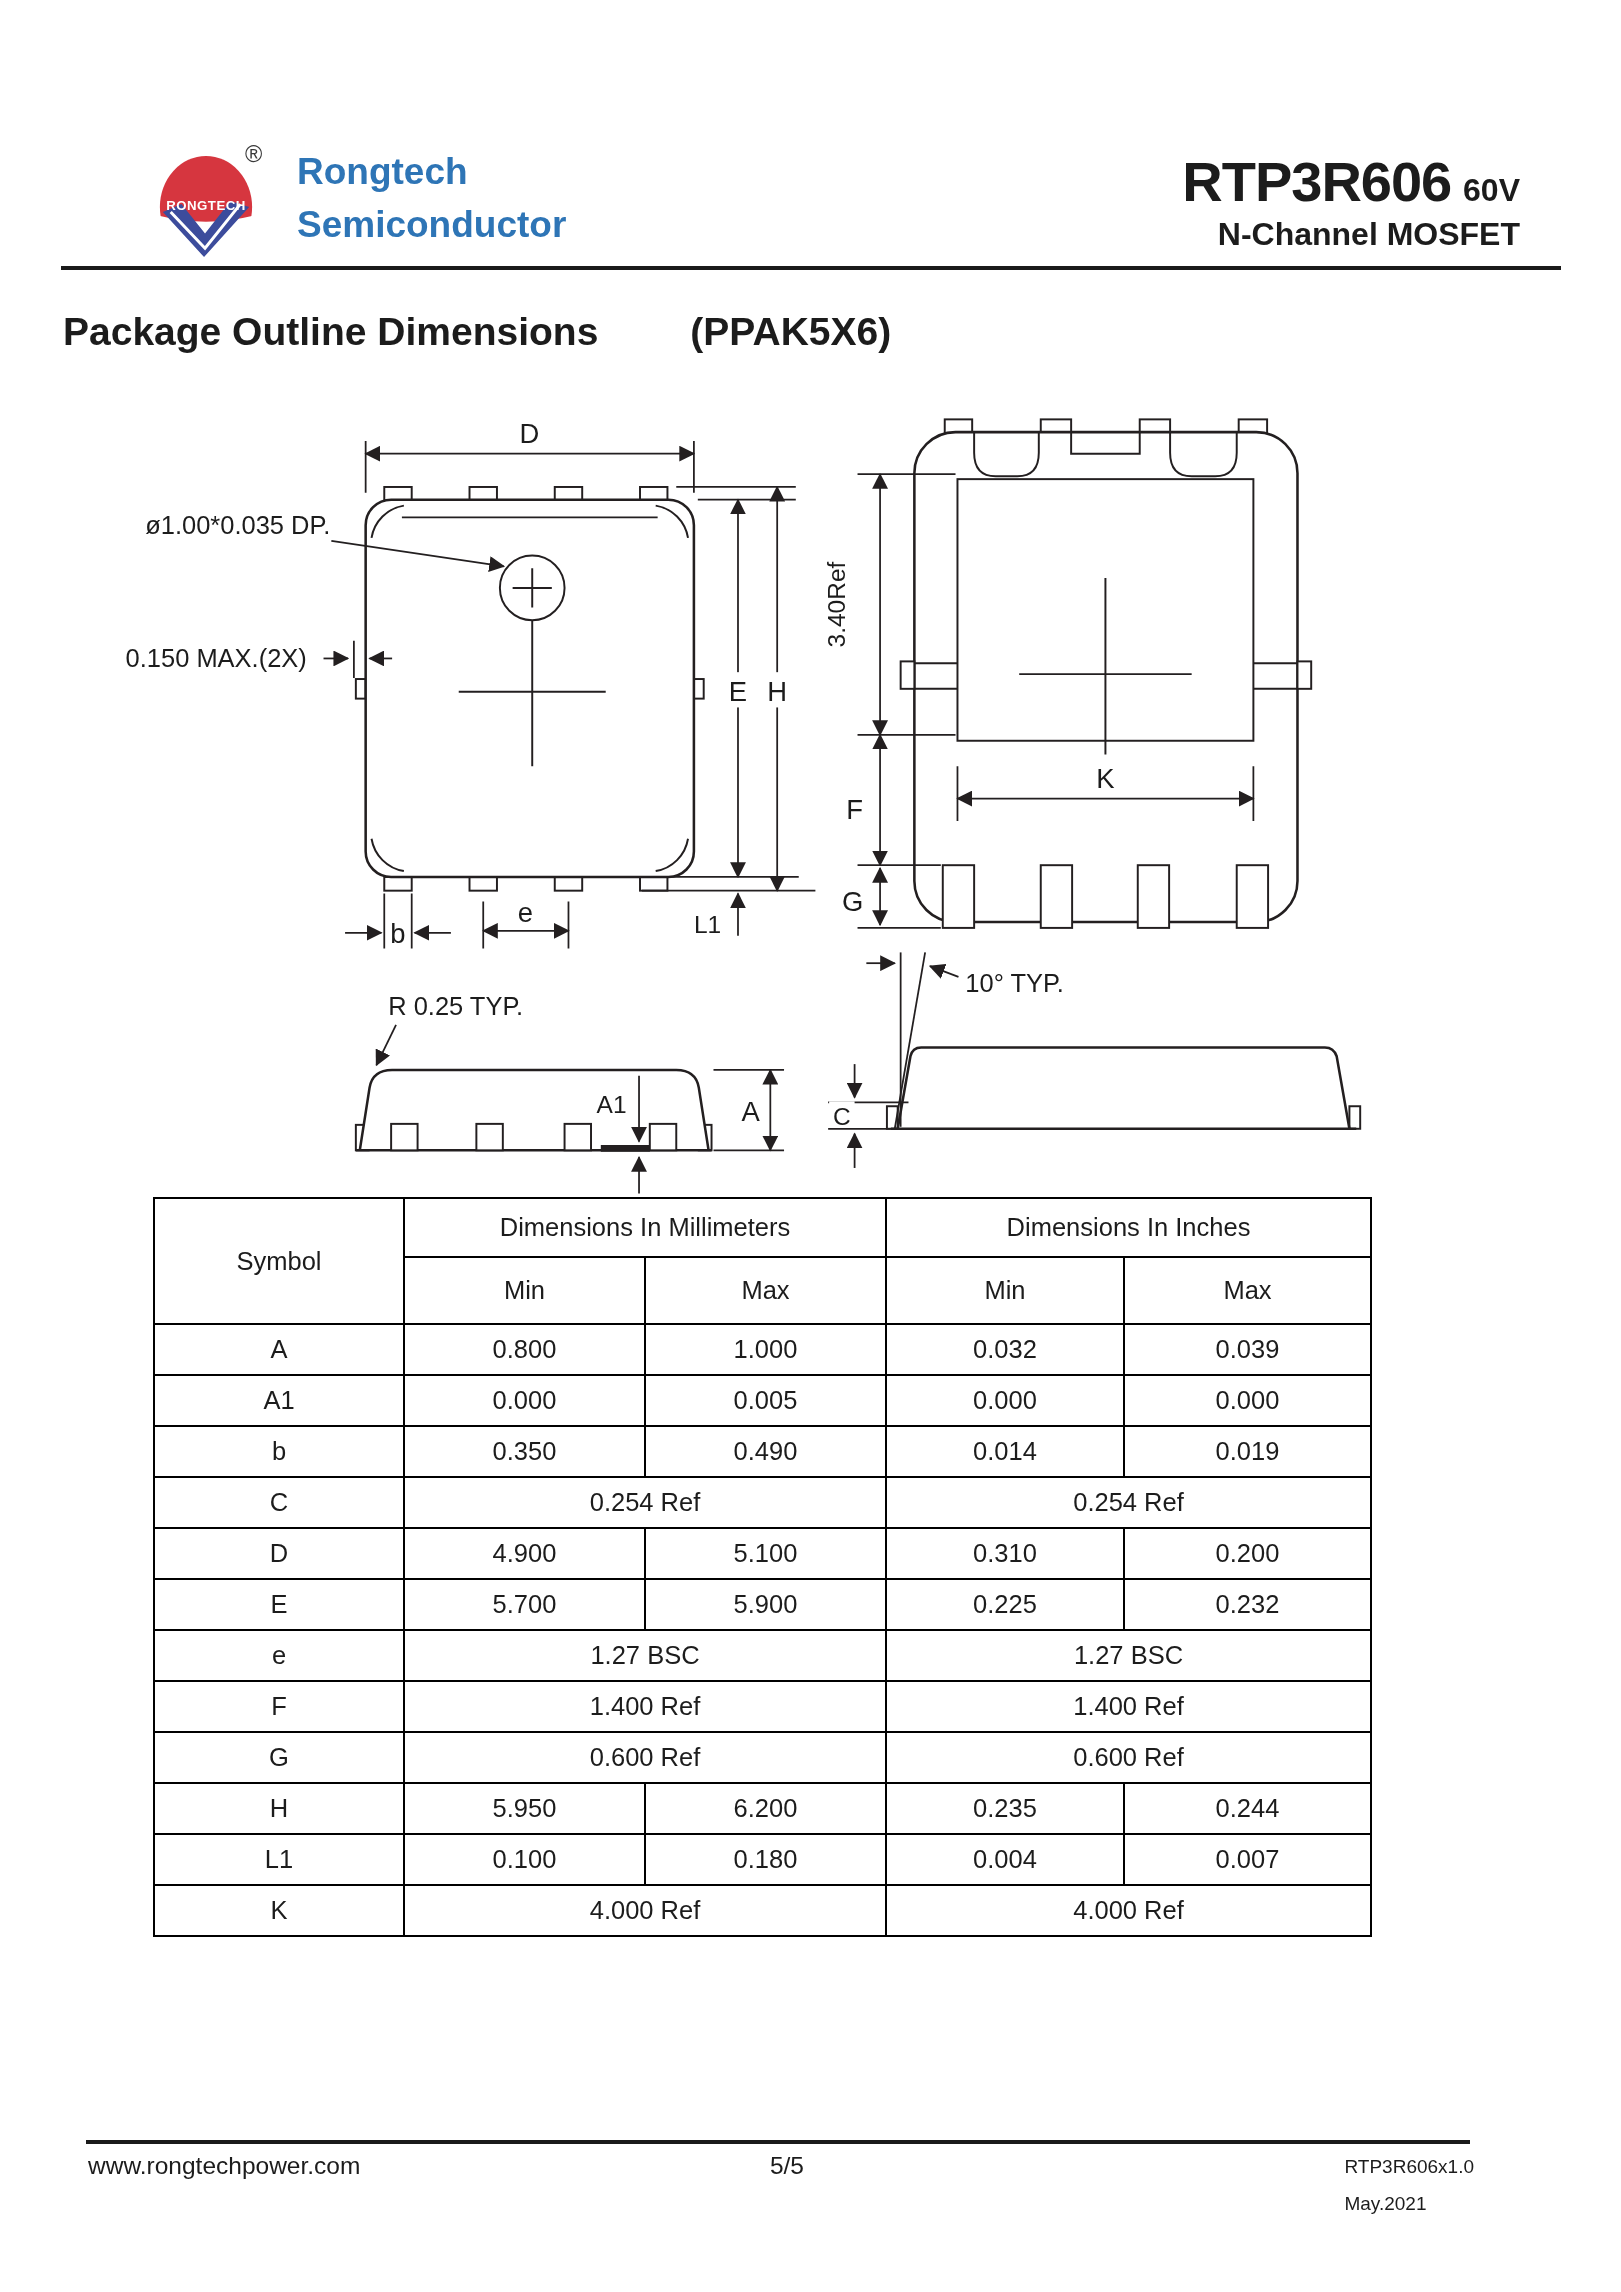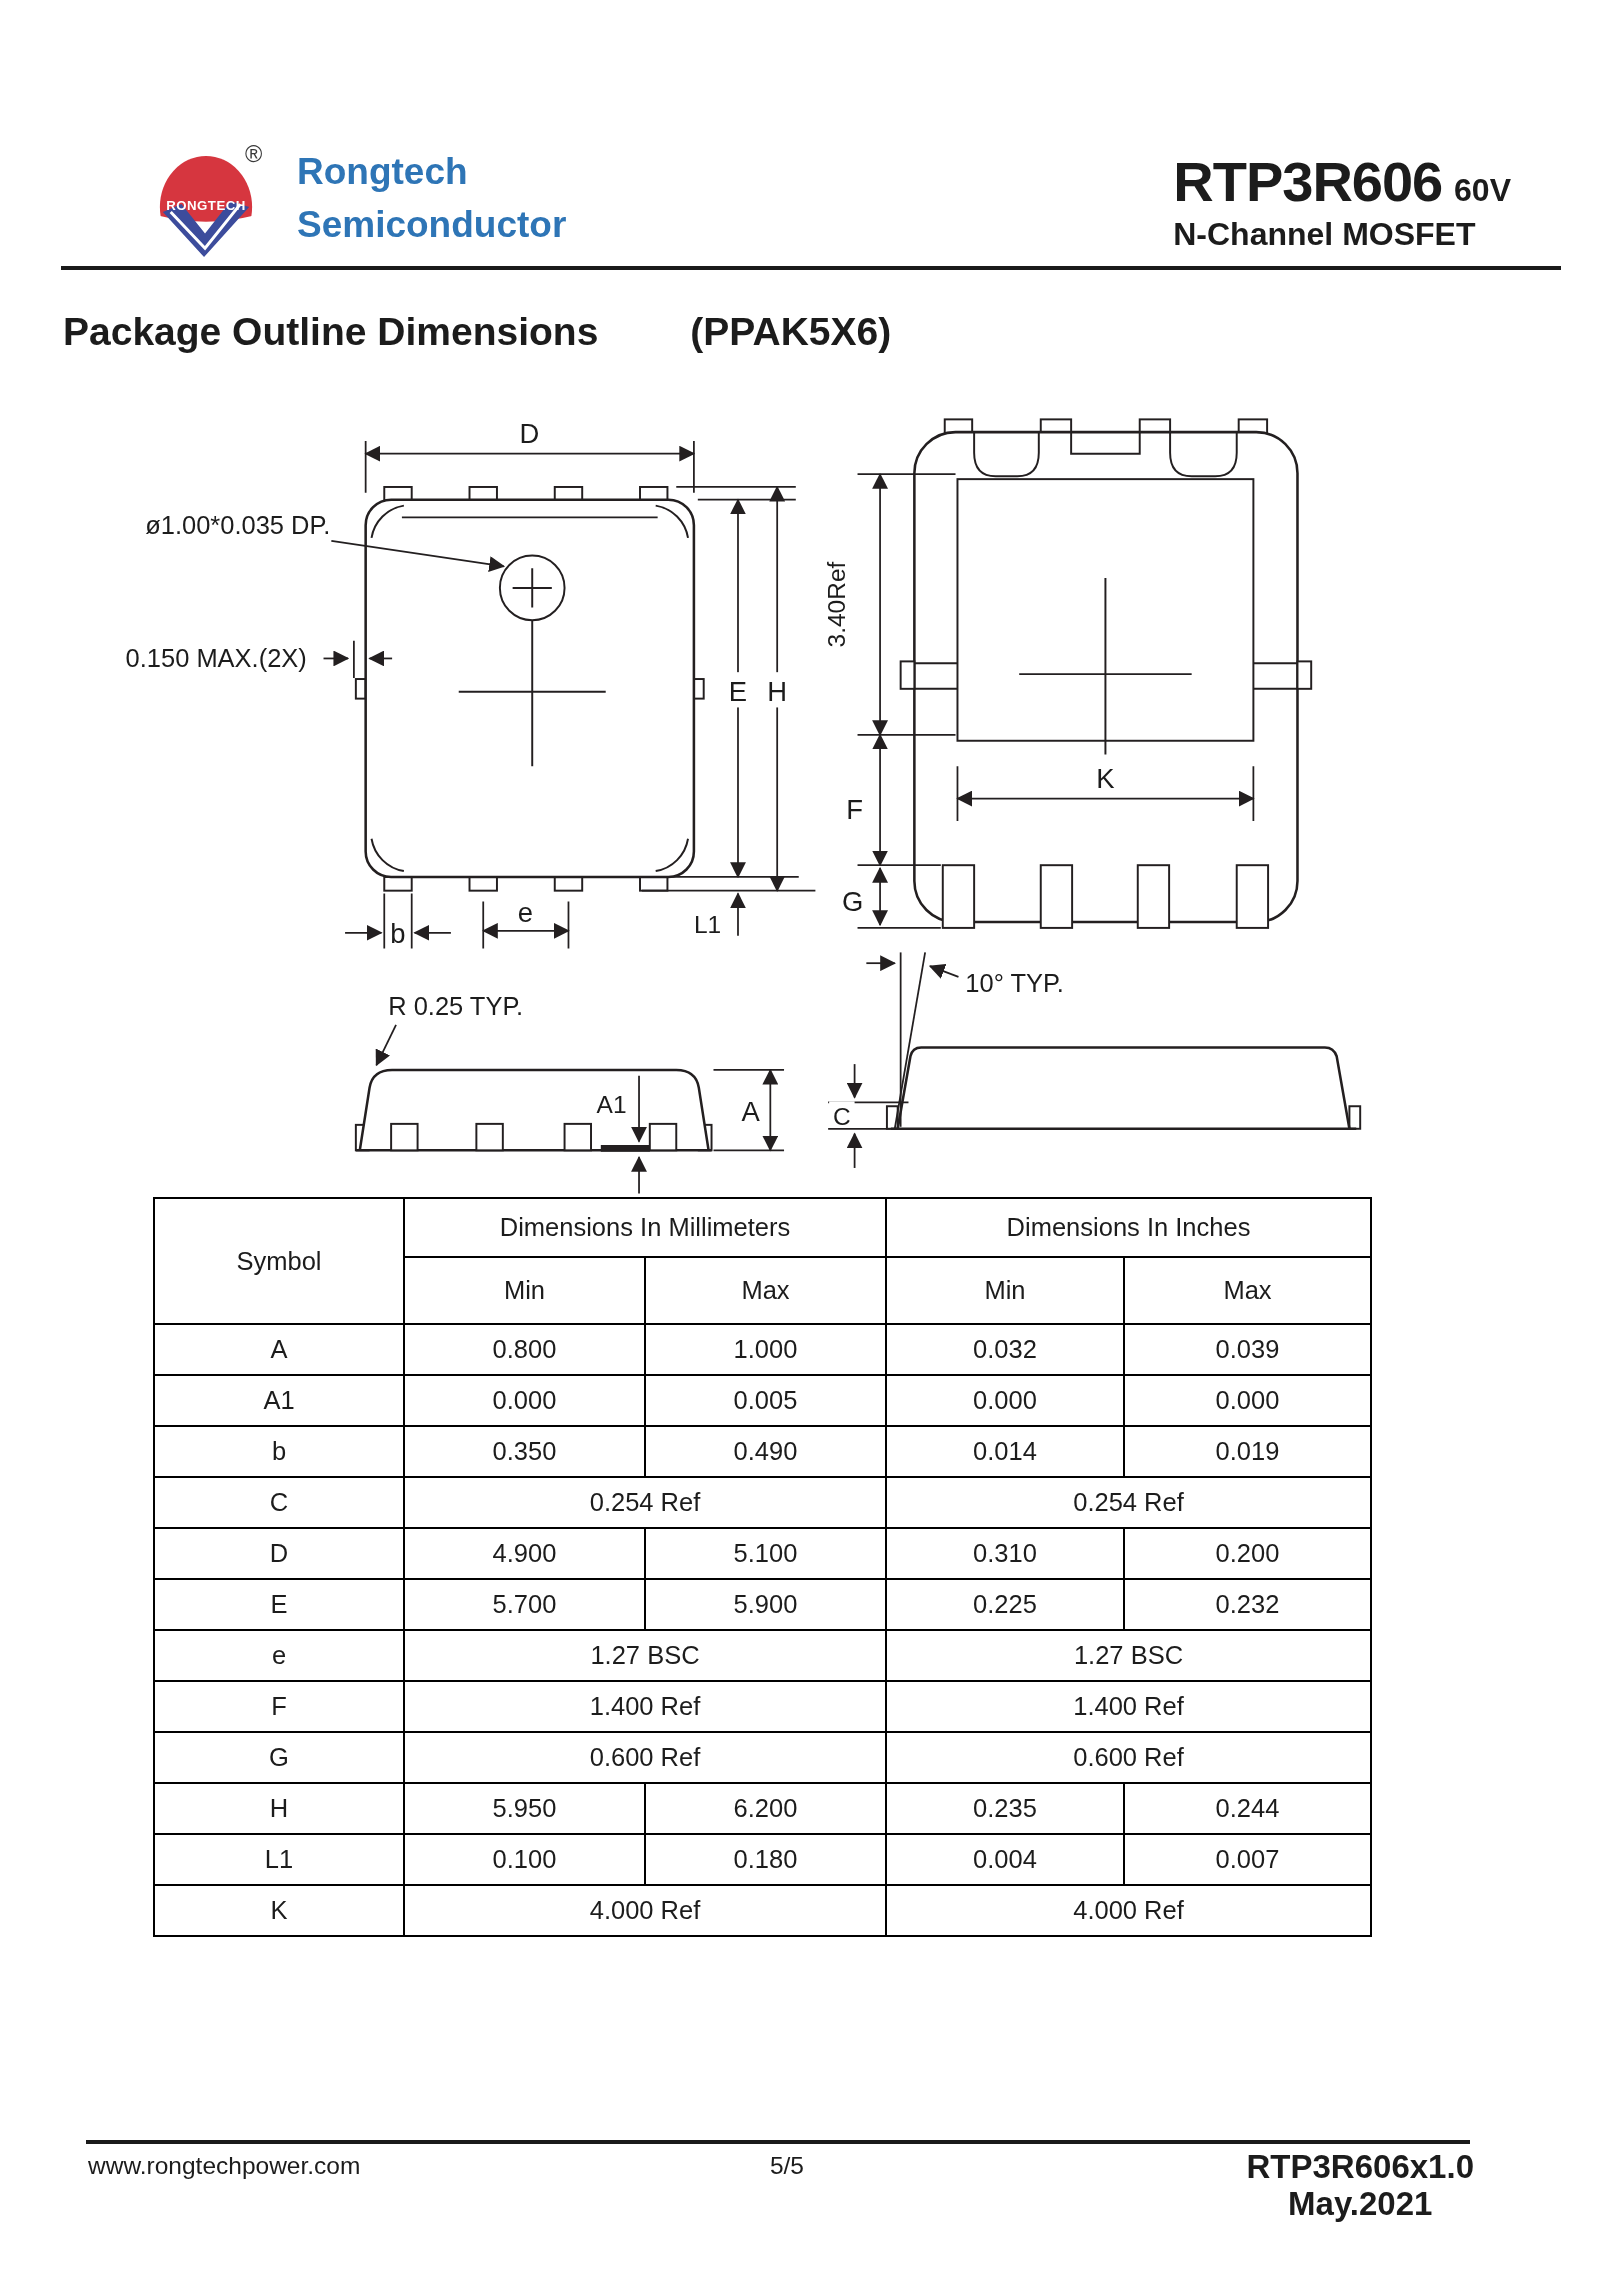--- a/index.html
+++ b/index.html
@@ -6,21 +6,21 @@
   body{
     width:1621px;height:2293px;position:relative;background:#ffffff;
     font-family:"Liberation Sans",sans-serif;color:#1c1c1c;overflow:hidden;
   }
   .abs{position:absolute;}
 
   
   #logo-box{left:150px;top:155px;width:112px;height:104px;}
   #reg-mark{left:245px;top:141px;font-size:23.5px;color:#3a3a3a;}
   #brand-name{left:297px;top:145px;font-size:37px;font-weight:bold;color:#2E75B6;line-height:53px;white-space:nowrap;}
-  #pn-block{right:110px;top:149px;white-space:nowrap;}
+  #pn-block{right:101px;top:149px;text-align:right;white-space:nowrap;}
   #pn-main{font-size:56px;font-weight:bold;letter-spacing:-1px;}
   #pn-volt{font-size:32px;font-weight:bold;margin-left:11.8px;}
   #pn-sub{font-size:32px;font-weight:bold;margin-top:2px;}
   .rule-top{left:61px;top:266px;width:1500px;height:3.9px;background:#1a1a1a;}
 
   
   #page-title{left:63px;top:310px;font-size:39px;font-weight:bold;white-space:nowrap;}
   #page-title .pkg{margin-left:92px;}
 
   
@@ -42,21 +42,21 @@
   }
   #dim-table{border:2.9px solid #000;}
   #dim-table tr.h1 th{height:57px;}
   #dim-table tr.h2 th{height:65px;}
   #dim-table tr.t-data td{height:49px;}
 
   
   .rule-bottom{left:86px;top:2140px;width:1384px;height:3.9px;background:#1a1a1a;}
   #footer-site{left:88px;top:2152px;font-size:24.5px;}
   #footer-page{left:686px;top:2152px;width:118px;text-align:right;font-size:24.5px;}
-  #footer-doc{right:147px;top:2148px;text-align:center;font-size:33px;line-height:37px;font-weight:bold;}
+  #footer-doc{right:147px;top:2148px;text-align:left;font-size:19px;line-height:37px;}
 </style>
 </head>
 <body>
 
 <div class="abs" id="logo-box">
   <svg width="112" height="104" viewBox="0 0 96 106">
     <defs>
         <clipPath id="logoClip">
           <ellipse cx="48" cy="53" rx="47" ry="52"></ellipse>
         </clipPath>

